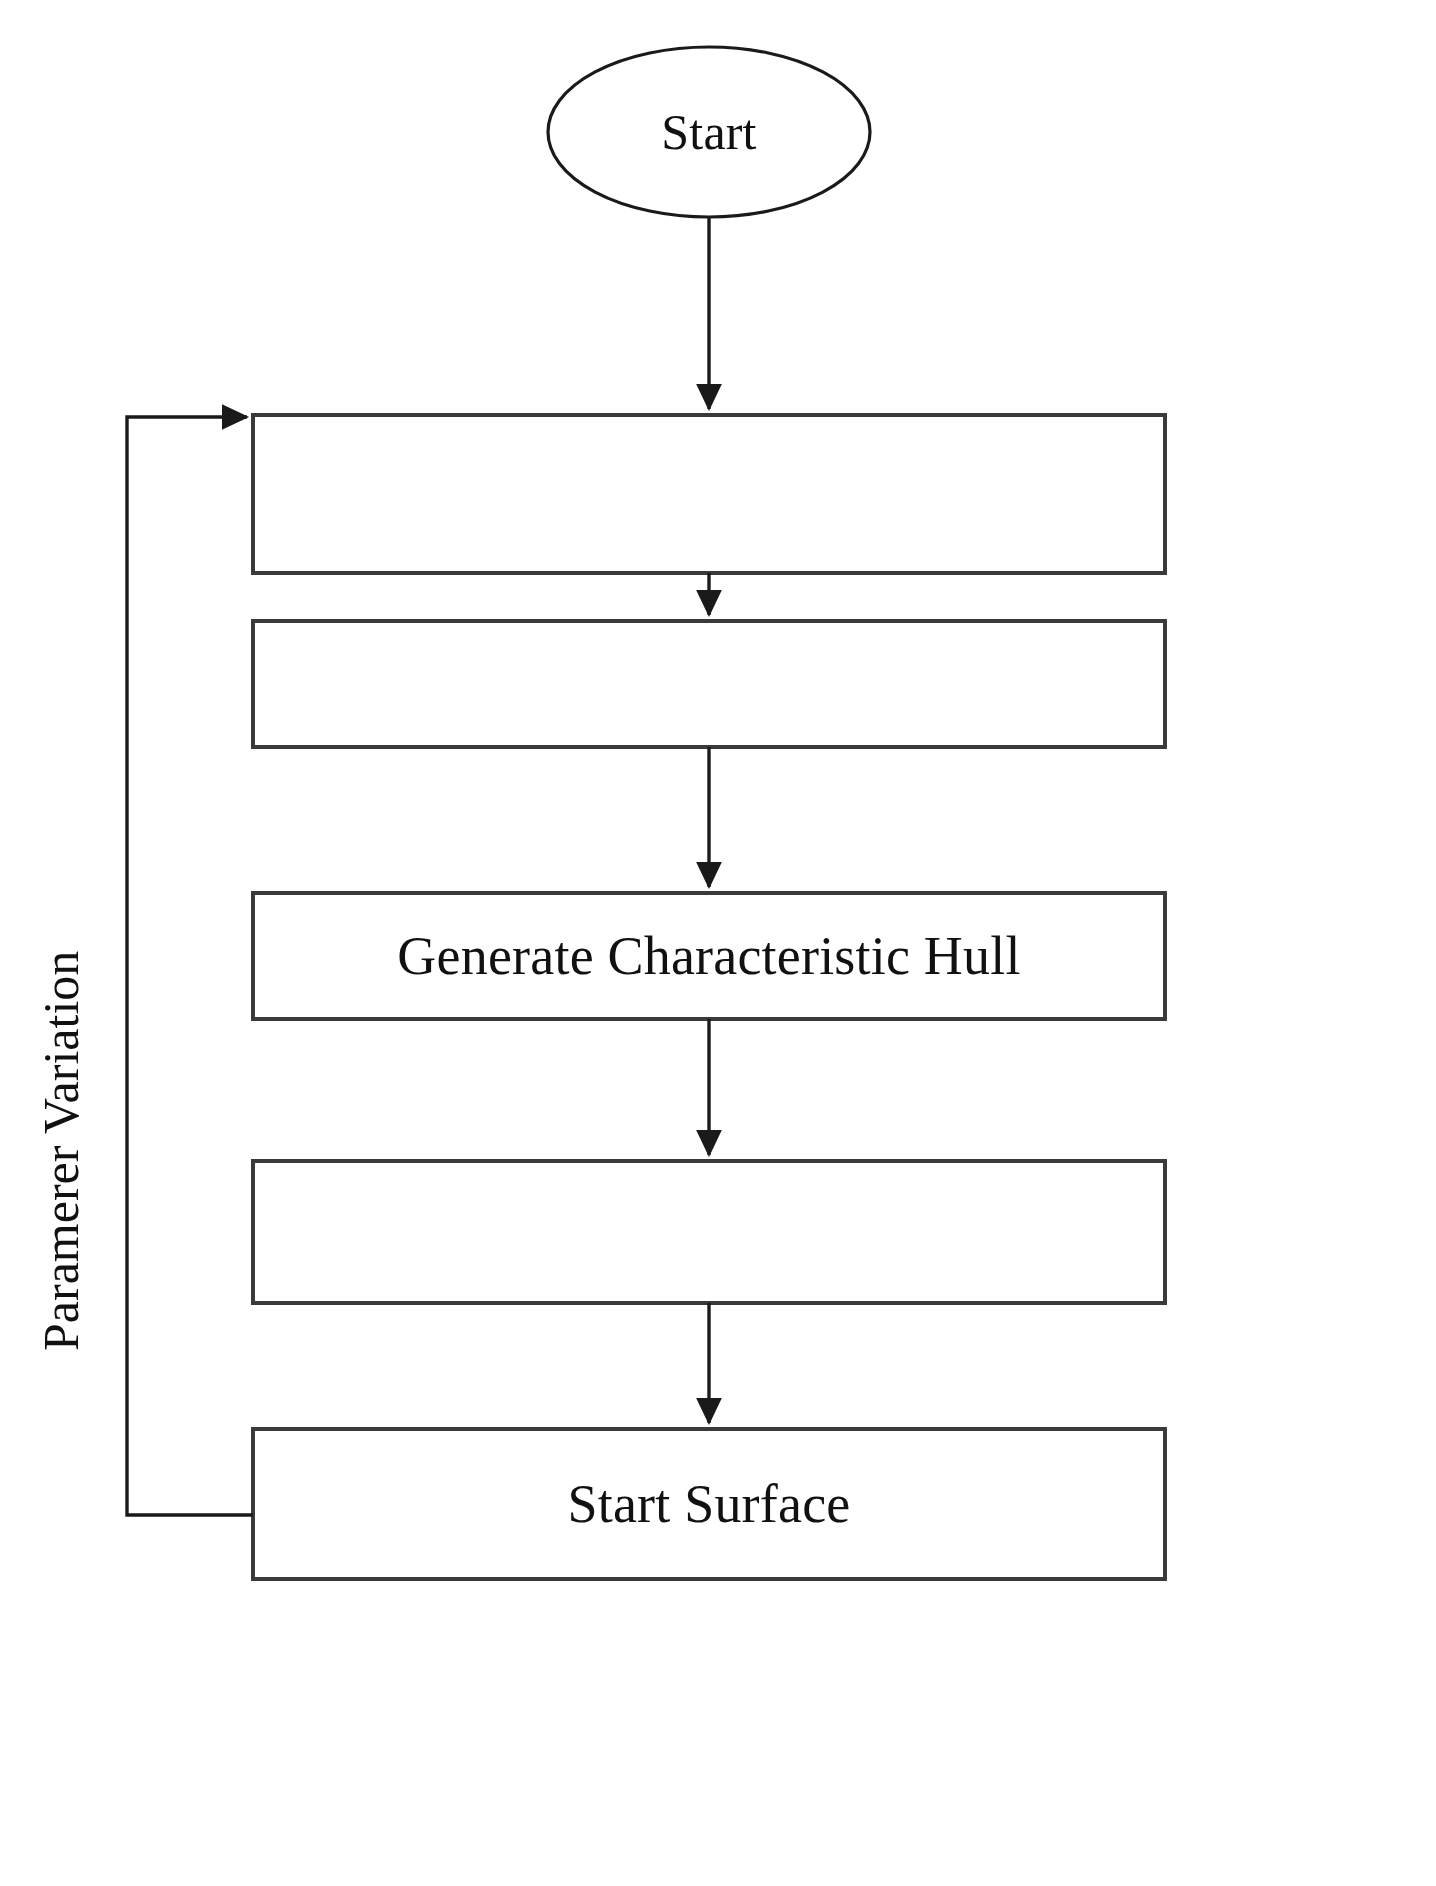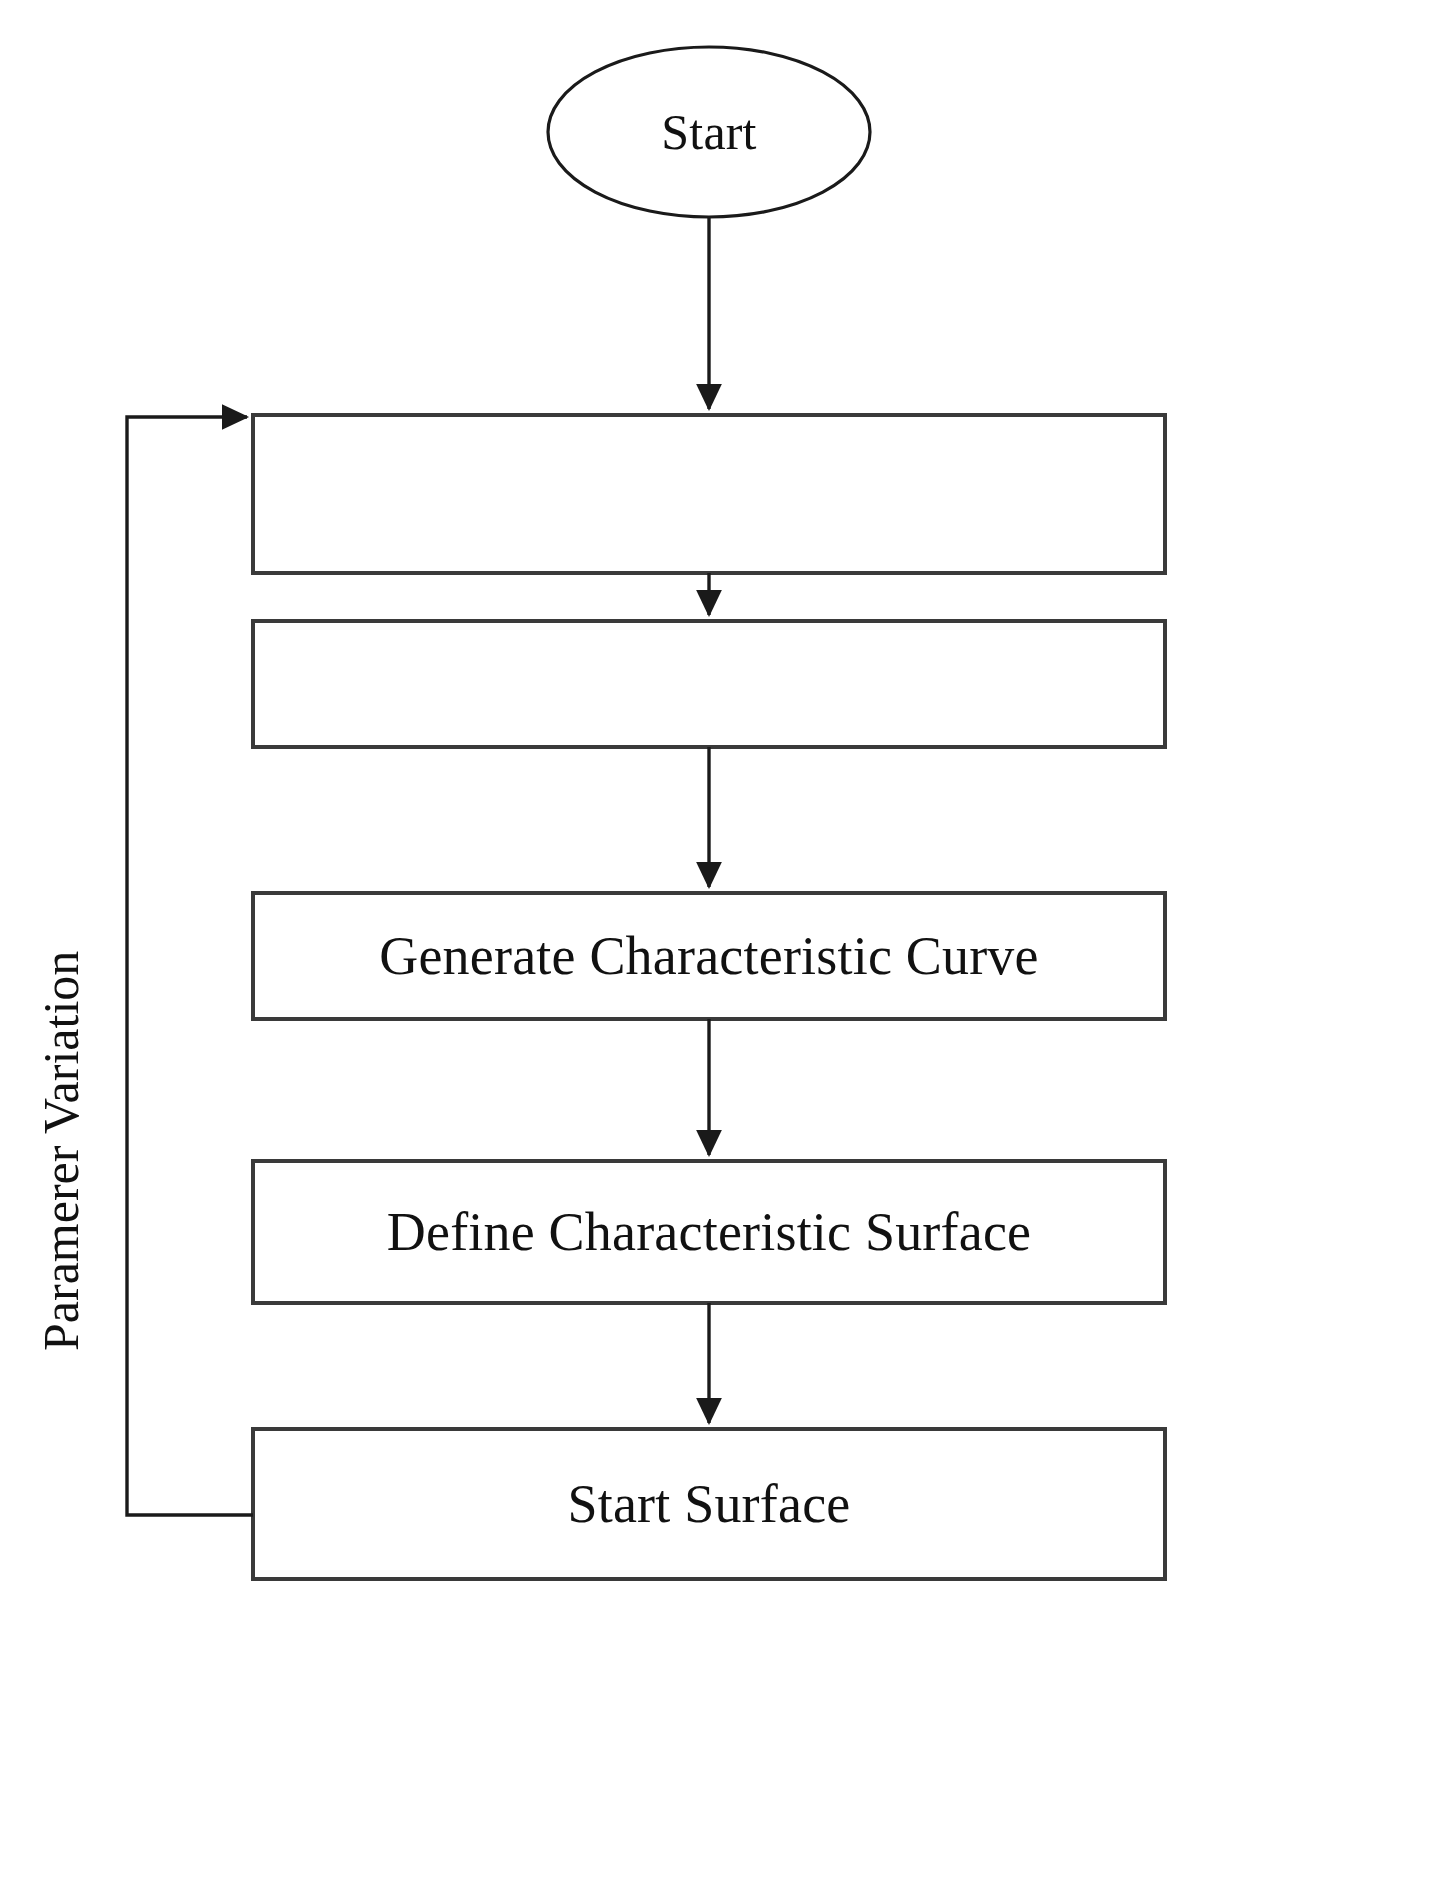--- a/index.html
+++ b/index.html
@@ -87,21 +87,20 @@
 
     <line x1="709" y1="1282" x2="709" y2="1402" stroke="#1a1a1a" stroke-width="3.4" marker-end="url(#arrowhead)"></line>
 
     <path d="M253,1494 L127,1494 L127,396 L247,396" fill="none" stroke="#1a1a1a" stroke-width="3.4" marker-end="url(#arrowhead)"></path>
   </svg>
 
   <div class="node-label term-label" style="left:548px; top:66px; width:322px; height:90px;">Start</div>
 
 
 
-  <div class="node-label proc-label" style="left:253px; top:872px; width:912px; height:126px;">Generate Characteristic Curve</div>
+  <div class="node-label proc-label" style="left:253px; top:872px; width:912px; height:126px;">Generate Characteristic Hull</div>
 
-  <div class="node-label proc-label" style="left:253px; top:1140px; width:912px; height:142px;">Define Characteristic Surface</div>
 
   <div class="node-label proc-label" style="left:253px; top:1408px; width:912px; height:150px;">Start Surface</div>
 
   <div class="side-label" style="left:32px; top:1330px; transform: rotate(-90deg);">Paramerer Variation</div>
 
 </div>
 
 </body></html>

